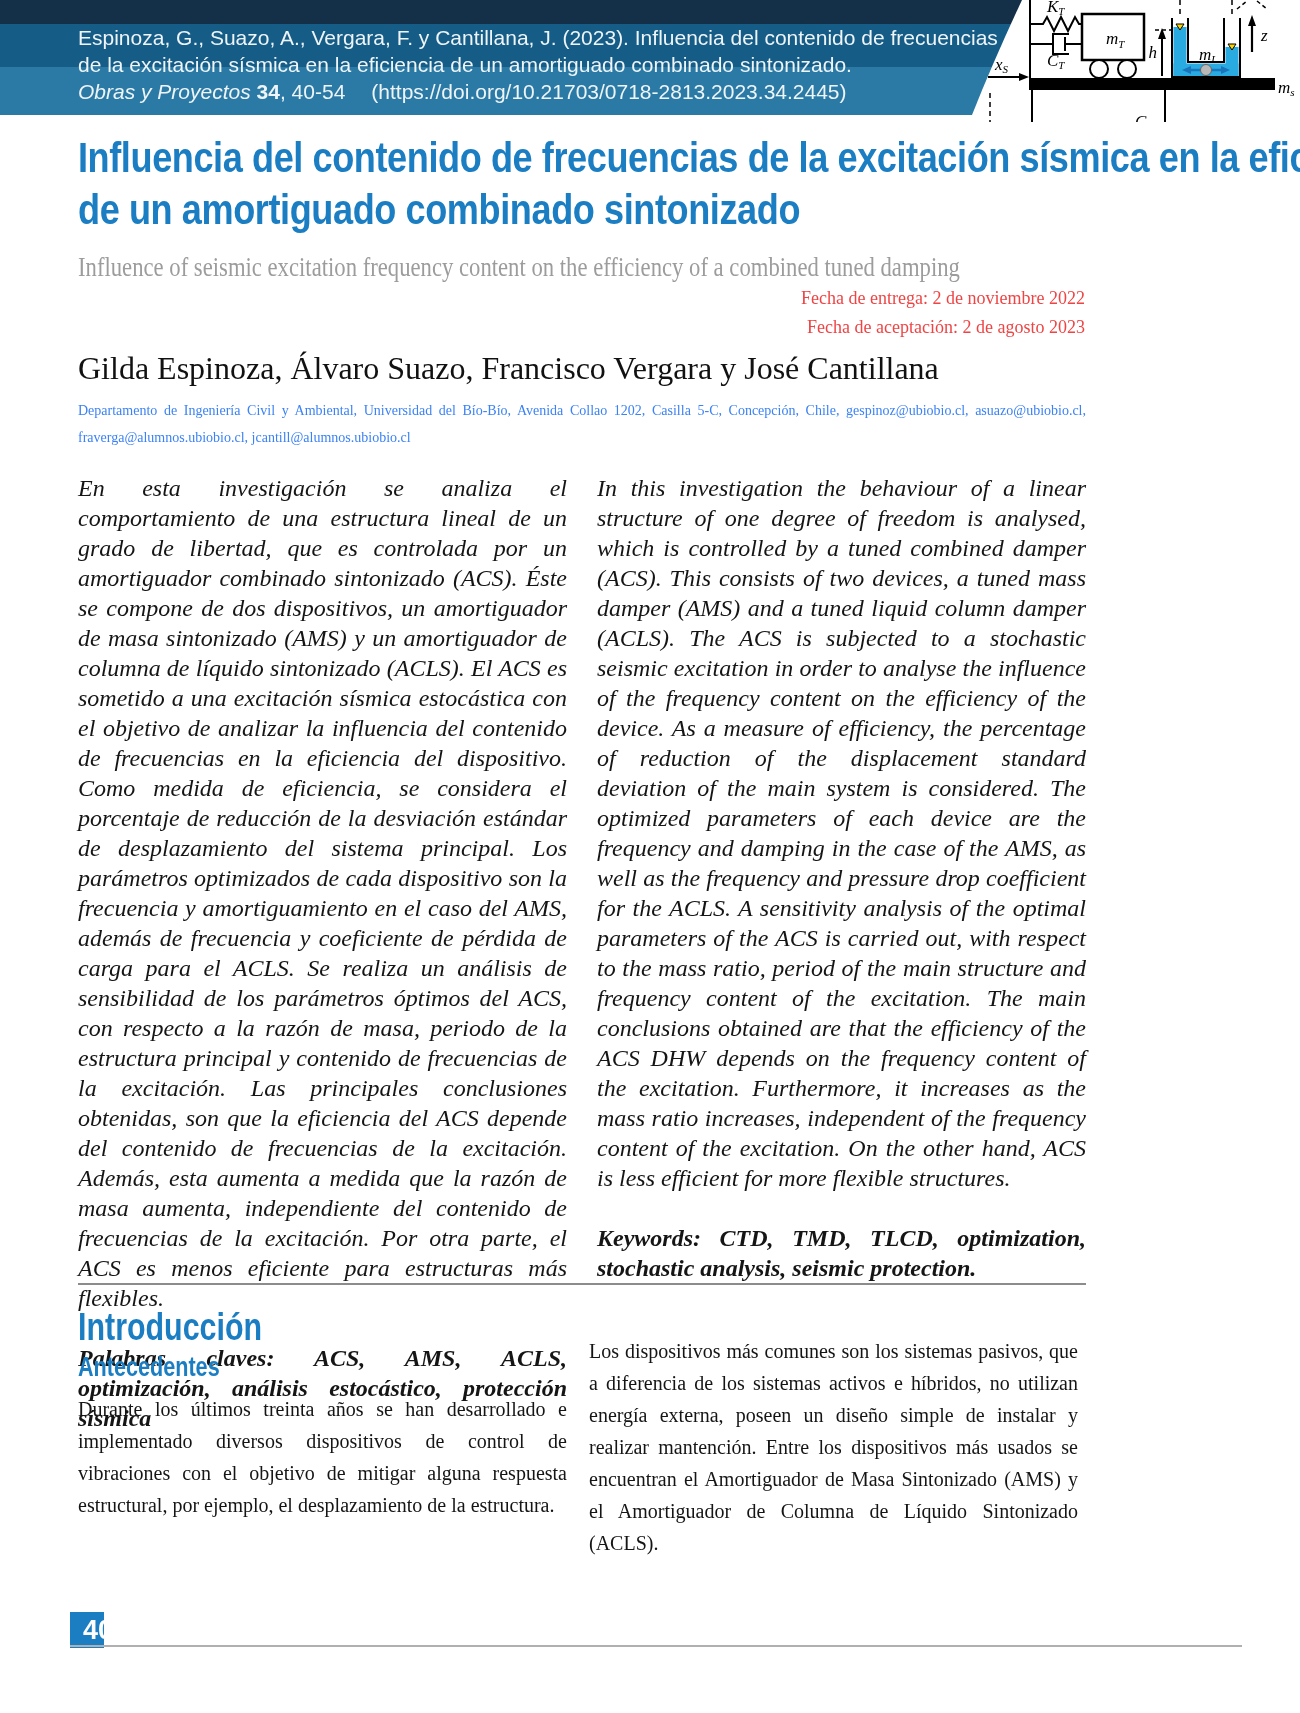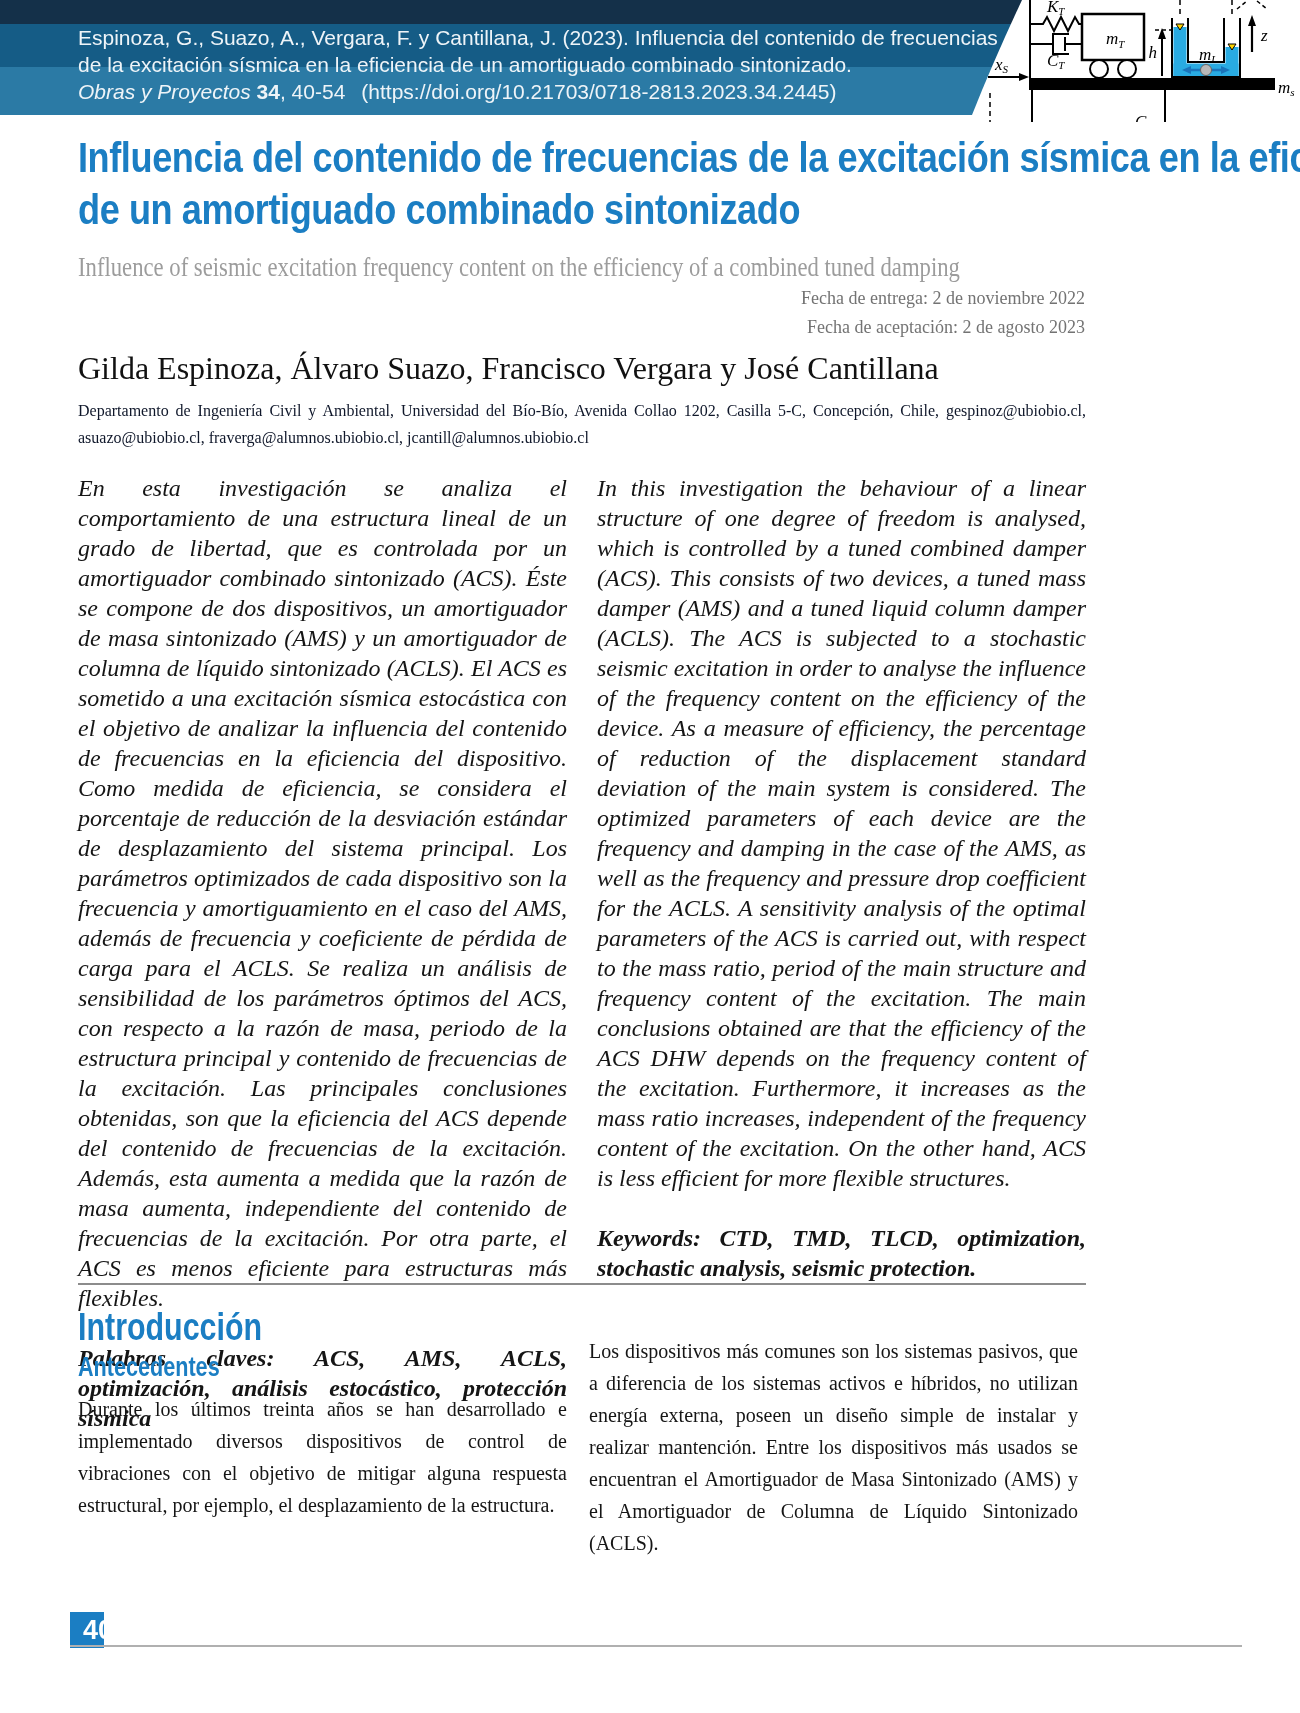--- a/index.html
+++ b/index.html
@@ -10,44 +10,44 @@
   
   .header { position:absolute; left:0; top:0; width:1300px; height:122px; }
   .header-bg { position:absolute; left:0; top:0; }
   .citation {
     position:absolute; left:78px; top:24px; color:#eef4f8;
     font-family:"Liberation Sans", sans-serif; font-size:21px; line-height:27px;
     white-space:nowrap;
   }
   .citation .jname { font-style:italic; }
   .citation .jvol  { font-weight:bold; }
-  .citation .doi   { margin-left:16px; }
+  .citation .doi   { margin-left:26px; }
   .diagram { position:absolute; right:0; top:0; }
   .dlabel { font-family:"Liberation Serif", serif; font-style:italic; font-size:17px; fill:#000; }
   .dlabel .sub { font-size:11px; }
   
   .title { position:absolute; left:78px; top:131px; color:#1b7ec3; }
   .title .tline {
     font-family:"Liberation Sans", sans-serif; font-weight:bold; font-size:43px;
     line-height:52px; letter-spacing:-0.5px; white-space:nowrap;
     transform:scaleX(0.84); transform-origin:0 0;
   }
   .subtitle {
     position:absolute; left:78px; top:252px; color:#9c9c9c;
     font-size:27px; white-space:nowrap; transform:scaleX(0.84); transform-origin:0 0;
   }
   .dates {
     position:absolute; right:215px; top:284px; text-align:right;
-    font-size:18px; line-height:29px; color:#737373;
+    font-size:18px; line-height:29px; color:#ef4444;
   }
   
   .authors { position:absolute; left:78px; top:350px; font-size:32px; color:#111; white-space:nowrap;text-align:right; }
   .affil {
     position:absolute; left:78px; top:397px; width:1008px;
-    font-size:16px; line-height:27px; text-align:justify; color:#0f172a;
+    font-size:14px; line-height:27px; text-align:justify; color:#3b82f6;
   }
   
   .abstract-row { position:absolute; left:78px; top:473px; width:1008px; display:flex; gap:30px; }
   .abs-col { width:489px; font-style:italic; font-size:24px; line-height:30px; text-align:justify; color:#151515; }
   .abs-col p { margin:0; }
   .abs-col .kw { margin-top:30px;font-weight:bold; }
   
   .divider { position:absolute; left:78px; top:1283px; width:1008px; height:2px; background:#8c8c8c; }
   .intro { position:absolute; left:78px; top:1305px; width:1008px; display:flex; gap:22px; }
   .intro-col { width:489px; }

